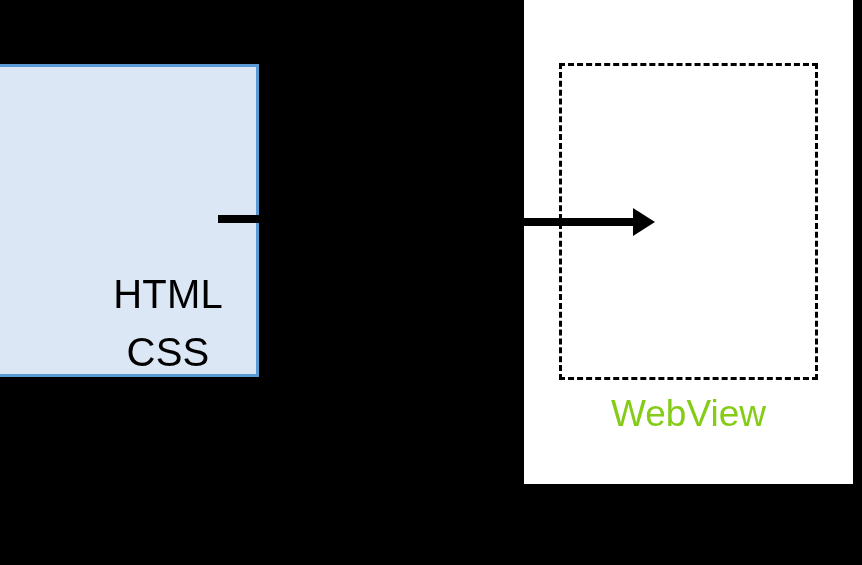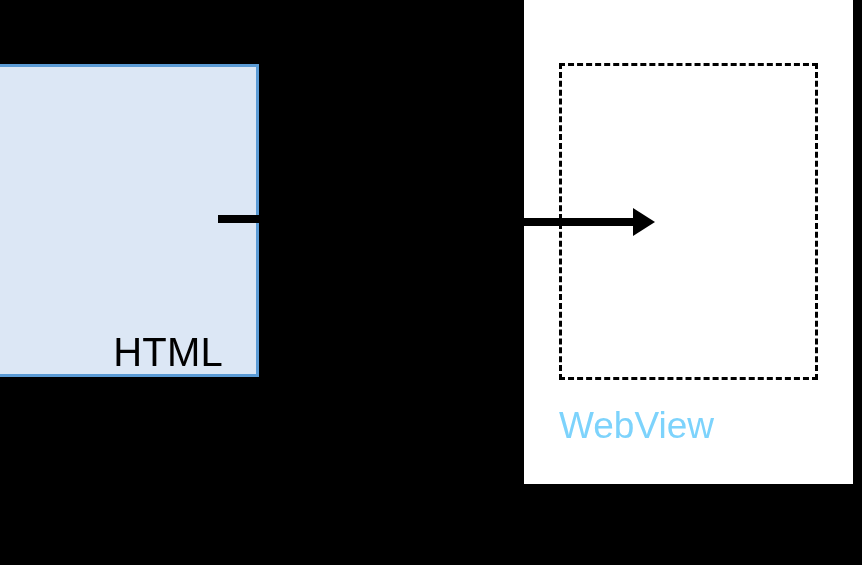--- a/index.html
+++ b/index.html
@@ -82,23 +82,24 @@
     width: 259px;
     height: 317px;
     box-sizing: border-box;
     border: 3px dashed #000000;
     background: transparent;
   }
 
   .webview-caption {
     position: absolute;
     left: 559px;
-    top: 404px;
+    top: 392px;
     width: 259px;
-    color: #7dd3fc;
+    text-align: center;
+    color: #84cc16;
     font-size: 37px;
     line-height: 44px;
     white-space: nowrap;
   }
 
   
   .arrow-svg {
     position: absolute;
     left: 515px;
     top: 198px;
@@ -114,20 +115,21 @@
 
   <div class="device-box"></div>
 
   <div class="webview-region"></div>
 
   <div class="webview-caption">WebView</div>
 
   <div class="source-box">
     <div class="source-stack">
       <div class="source-line">HTML</div>
+      <div class="source-line">CSS</div>
     </div>
   </div>
 
   <div class="connector-line"></div>
 
   <svg class="arrow-svg" viewBox="0 0 150 50">
     <line x1="9" y1="24" x2="125" y2="24" stroke="#000000" stroke-width="8"></line>
     <polygon points="118,10 140,24 118,38" fill="#000000"></polygon>
   </svg>
 

